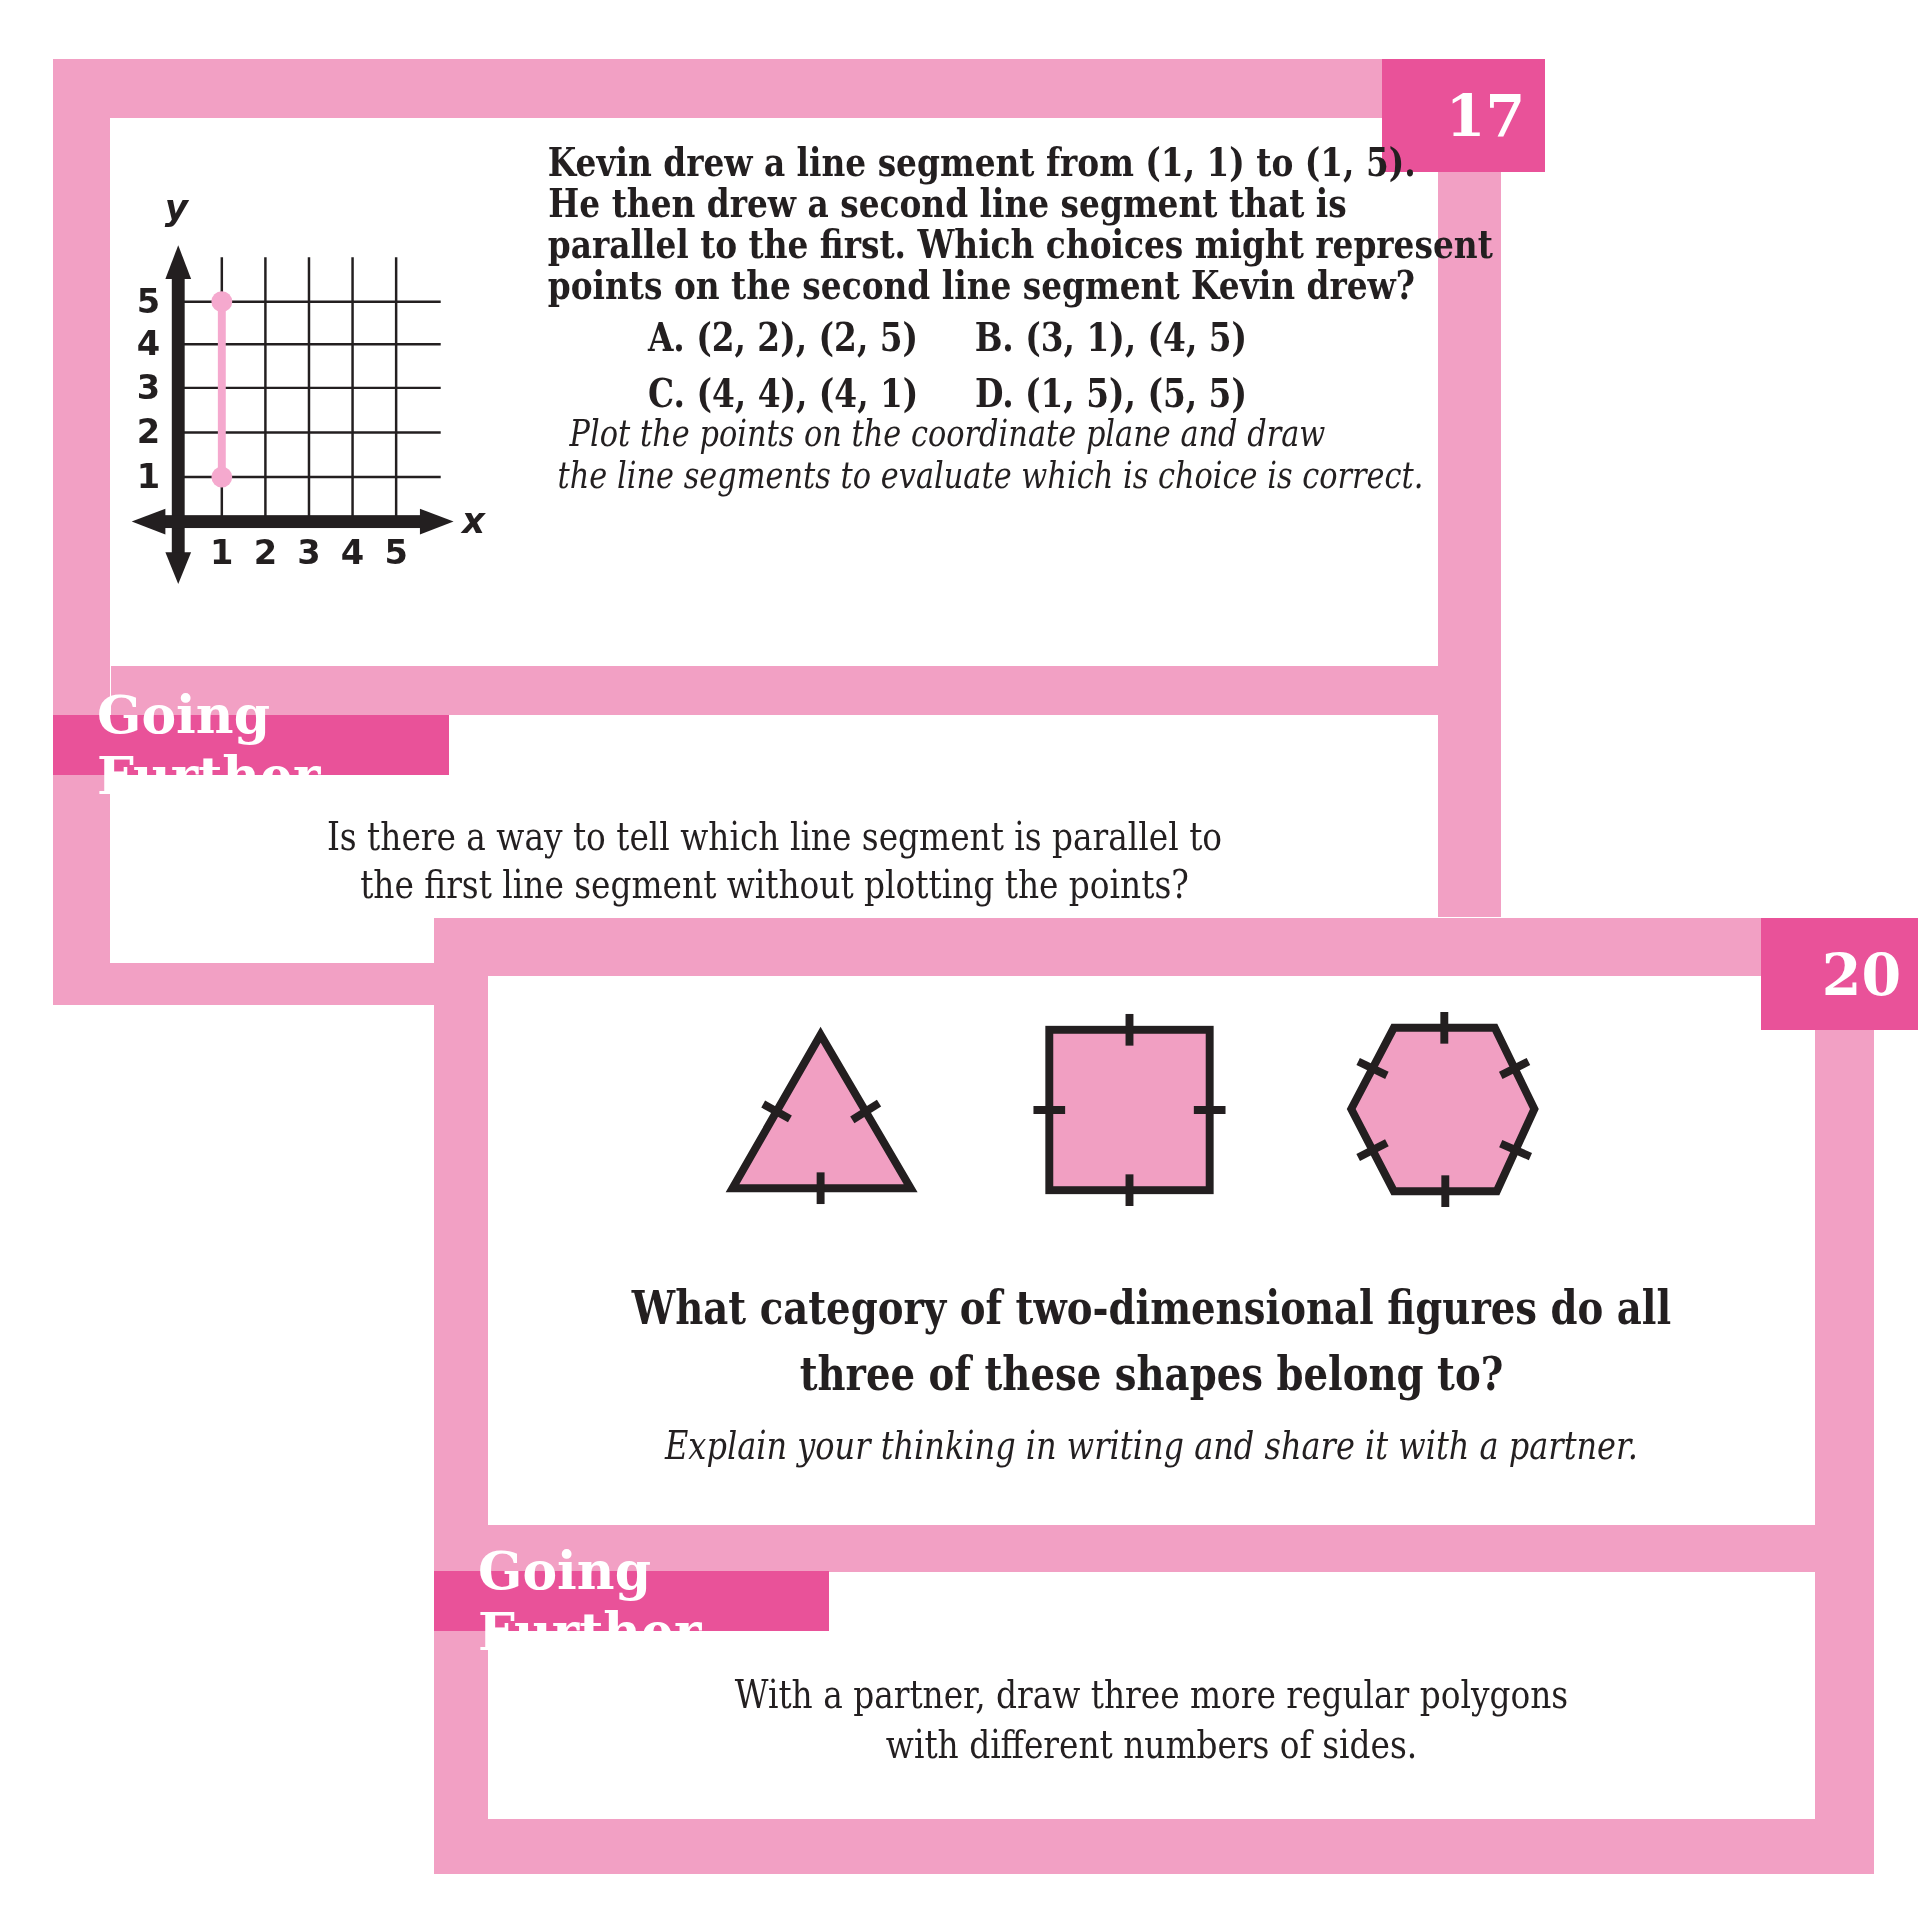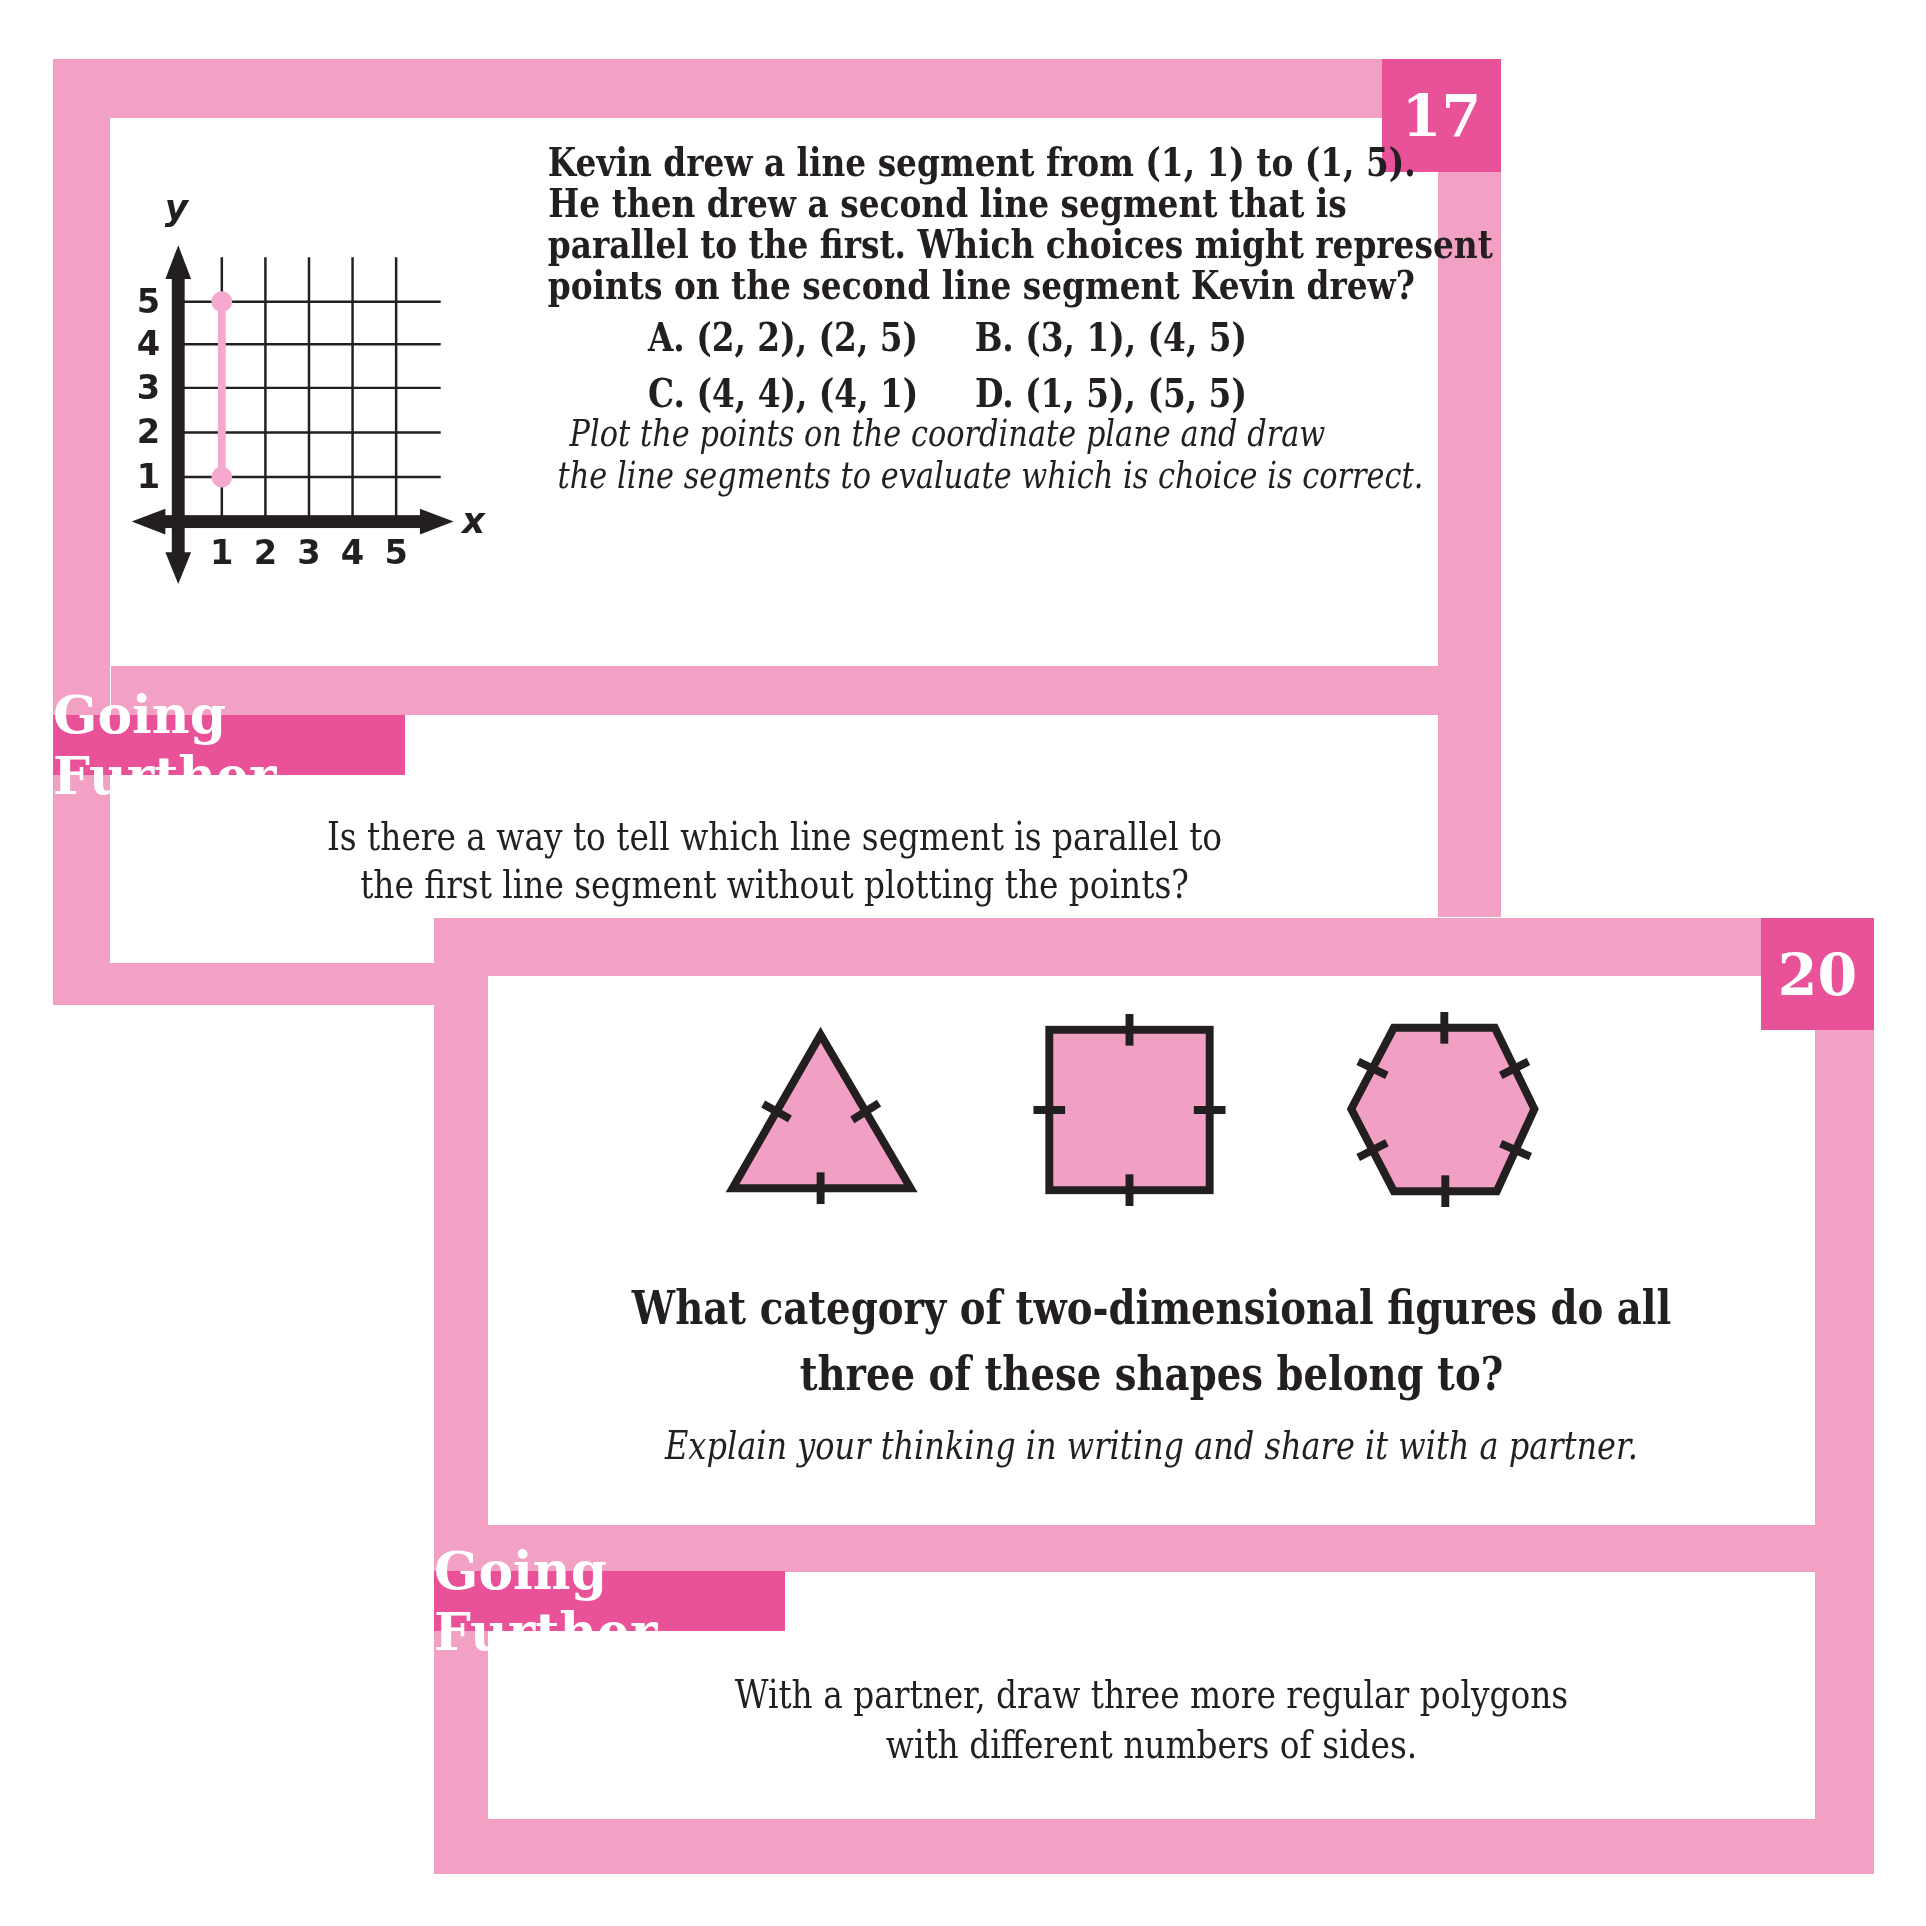--- a/index.html
+++ b/index.html
@@ -1,20 +1,20 @@
 <!DOCTYPE html>
 <html><head>
 <meta charset="utf-8">
 <style>
   html,body{margin:0;padding:0;background:#ffffff;}
   #canvas{position:relative;width:1927px;height:1927px;background:#ffffff;overflow:hidden;
           font-family:"DejaVu Serif", serif;color:#231F20;}
   .abs{position:absolute;}
   .lp{background:#F2A0C4;}
-  .dp{background:#E95299;}
+  .dp{background:#E95299;padding-left:44px;}
   .white{background:#ffffff;}
   .badge{display:flex;align-items:center;justify-content:center;color:#ffffff;
          font-family:"DejaVu Serif",serif;font-weight:700;}
   .gf-badge{display:flex;align-items:center;justify-content:center;color:#ffffff;
             font-family:"DejaVu Serif",serif;font-weight:700;font-size:52px;}
   .txtblock{text-align:center;}
   .line{white-space:nowrap;}
   .bold-q{font-weight:700;}
   .cond82{transform:scaleX(0.82);transform-origin:50% 50%;}
   .cond84{transform:scaleX(0.84);transform-origin:50% 50%;}

